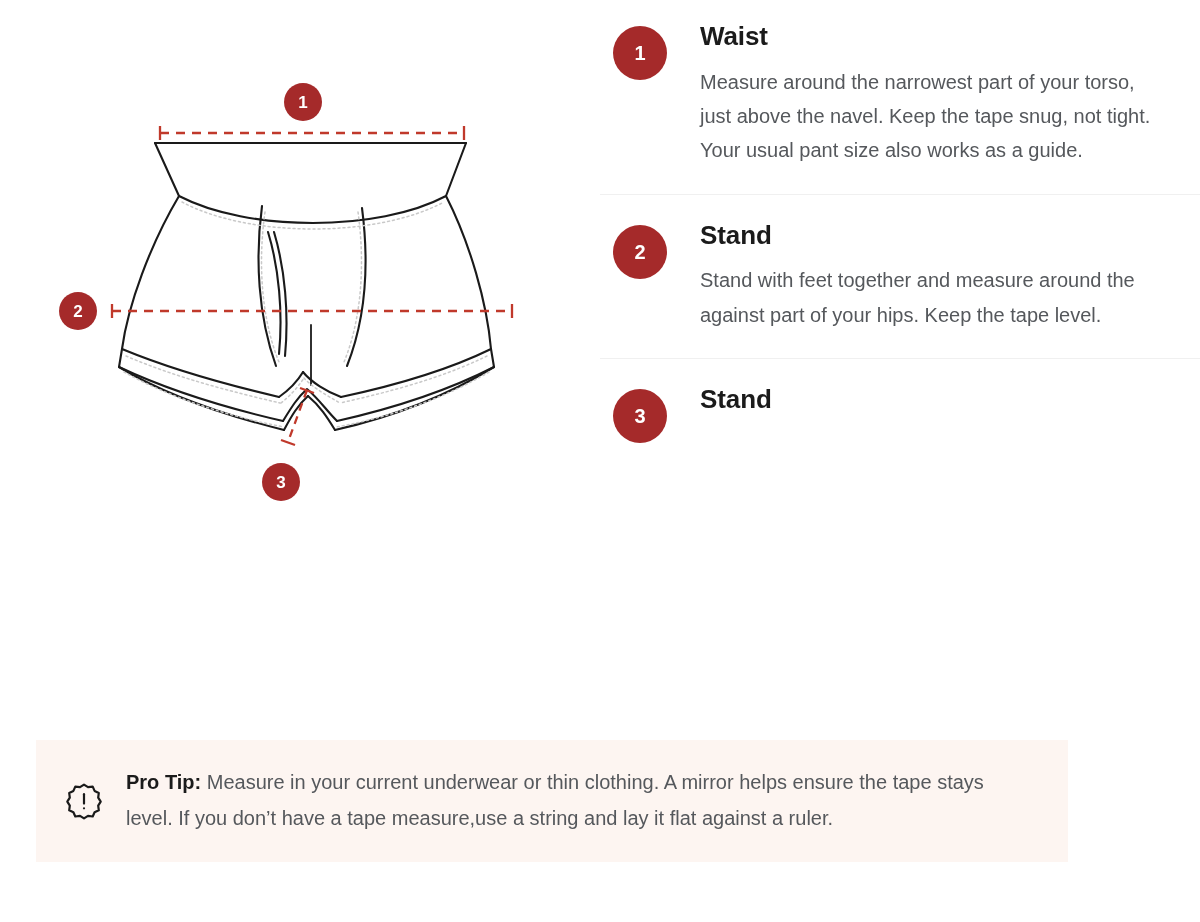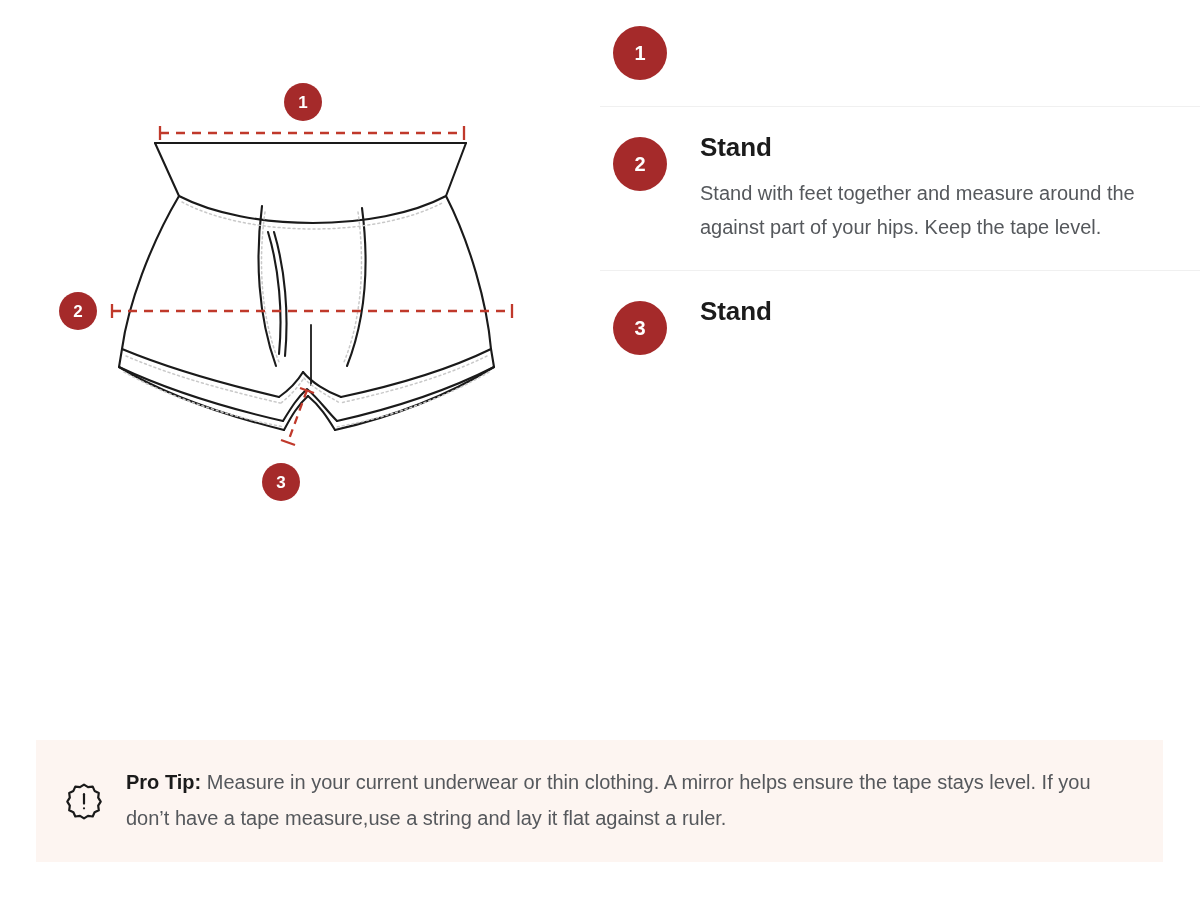--- a/index.html
+++ b/index.html
@@ -127,21 +127,21 @@
     margin: 0;
     max-width: 455px;
     font-weight: 400;
   }
 
   
   .protip {
     position: absolute;
     left: 36px;
     top: 740px;
-    width: 1127px;
+    width: 1032px;
     height: 122px;
     background: #fdf5f1;
     display: flex;
     flex-direction: row;
     align-items: center;
     box-sizing: border-box;
     padding: 0 34px 0 26px;
   }
   .protip-icon {
     flex: 0 0 44px;
@@ -254,20 +254,24 @@
       <div class="badge badge-3">
         <span>3</span>
       </div>
     </div>
 
     <div class="steps-panel">
 
       <div class="step step-1">
         <div class="step-badge">
           <span>1</span>
+        </div>
+        <div class="step-body">
+          <h2 class="step-title">Waist</h2>
+          <p class="step-desc">Measure around the narrowest part of your torso, just above the navel. Keep the tape snug, not tight. Your usual pant size also works as a guide.</p>
         </div>
       </div>
 
       <div class="step step-2">
         <div class="step-badge">
           <span>2</span>
         </div>
         <div class="step-body">
           <h2 class="step-title">Stand</h2>
           <p class="step-desc">Stand with feet together and measure around the against part of your hips. Keep the tape level.</p>

